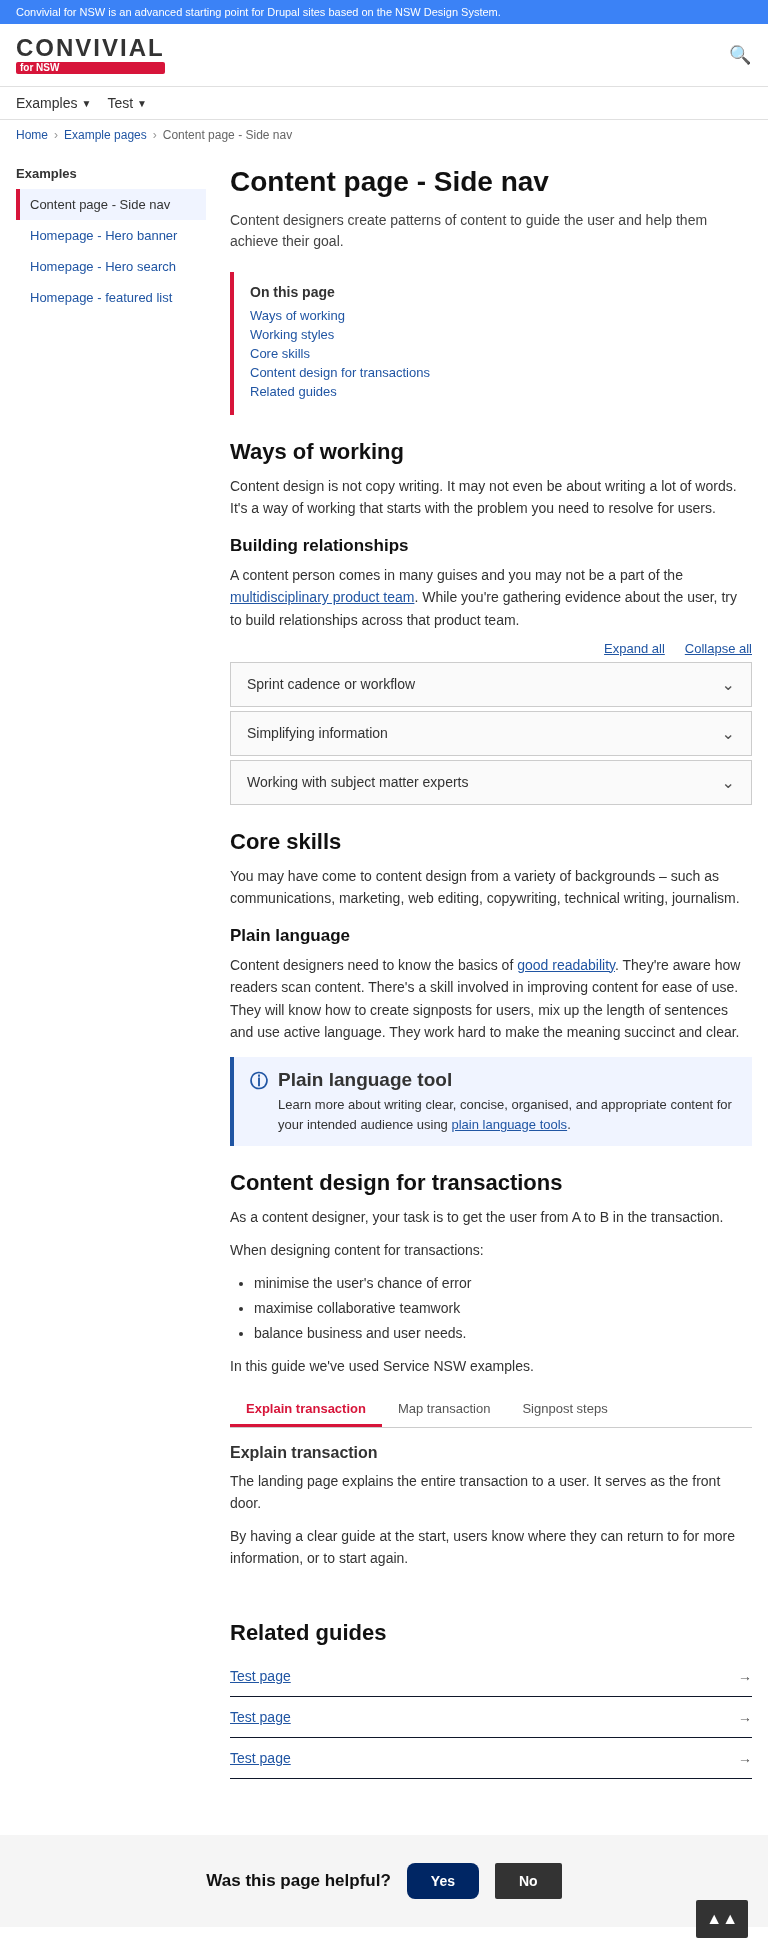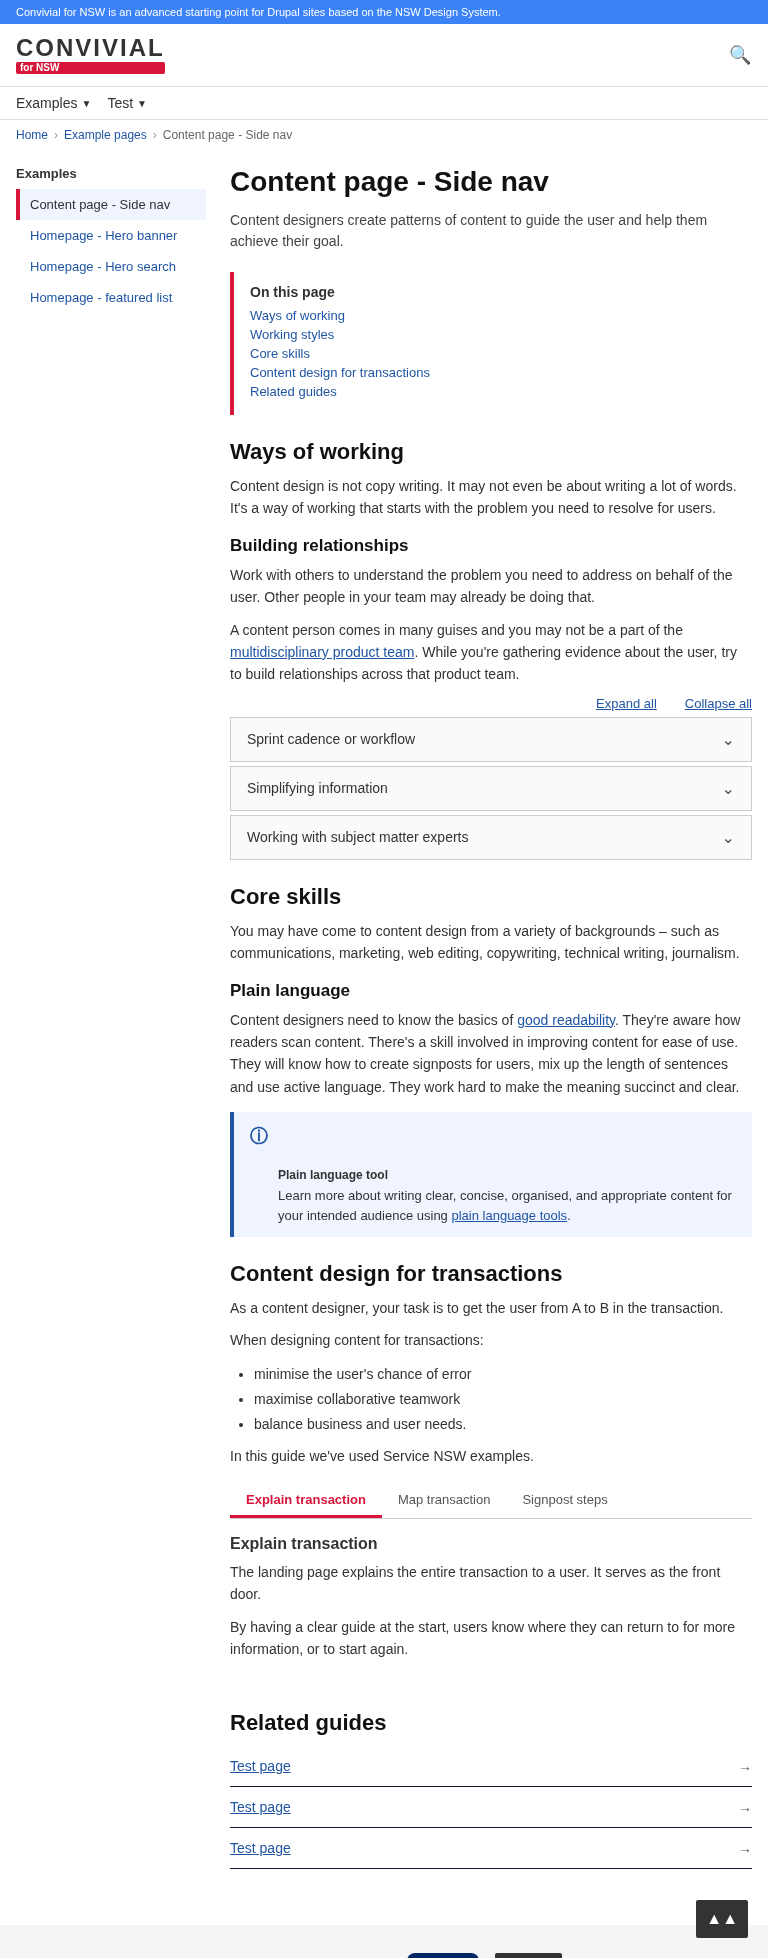--- a/index.html
+++ b/index.html
@@ -179,21 +179,21 @@
     }
     .section-p a {
       color: #2055a3;
       text-decoration: underline;
     }
     
     
     .expand-collapse-row {
       display: flex;
       justify-content: flex-end;
-      gap: 28px;
+      gap: 20px;
       margin-bottom: 6px;
       font-size: 13px;
     }
     .expand-collapse-row a {
       color: #2055a3;
       text-decoration: underline;
       cursor: pointer;
     }
     
     
@@ -222,23 +222,22 @@
       gap: 10px;
     }
     .info-icon {
       color: #2055a3;
       font-size: 18px;
       font-weight: bold;
       flex-shrink: 0;
     }
     .info-box-title {
       font-weight: bold;
-      font-size: 12px;
+      font-size: 19px;
       margin-bottom: 4px;
-      margin-top: 44px;
     }
     .info-box-text {
       font-size: 13px;
       line-height: 1.5;
     }
     .info-box-text a { color: #2055a3; }
     
     
     .bullet-list {
       margin: 8px 0 8px 24px;
@@ -397,21 +396,20 @@
       <a href="#working-styles">Working styles</a>
       <a href="#core-skills">Core skills</a>
       <a href="#content-design">Content design for transactions</a>
       <a href="#related-guides">Related guides</a>
     </div>
 
     <h2 class="section-h2" id="ways-of-working">Ways of working</h2>
     <p class="section-p">Content design is not copy writing. It may not even be about writing a lot of words. It's a way of working that starts with the problem you need to resolve for users.</p>
 
     <h3 class="section-h3">Building relationships</h3>
-    <p class="section-p">Work with others to understand the problem you need to address on behalf of the user. Other people in your team may already be doing that.</p>
     <p class="section-p">A content person comes in many guises and you may not be a part of the <a href="#">multidisciplinary product team</a>. While you're gathering evidence about the user, try to build relationships across that product team.</p>
 
     <div class="expand-collapse-row">
       <a>Expand all</a>
       <a>Collapse all</a>
     </div>
 
     <div class="accordion-item">
       <span>Sprint cadence or workflow</span>
       <span class="chevron-icon">⌄</span>

